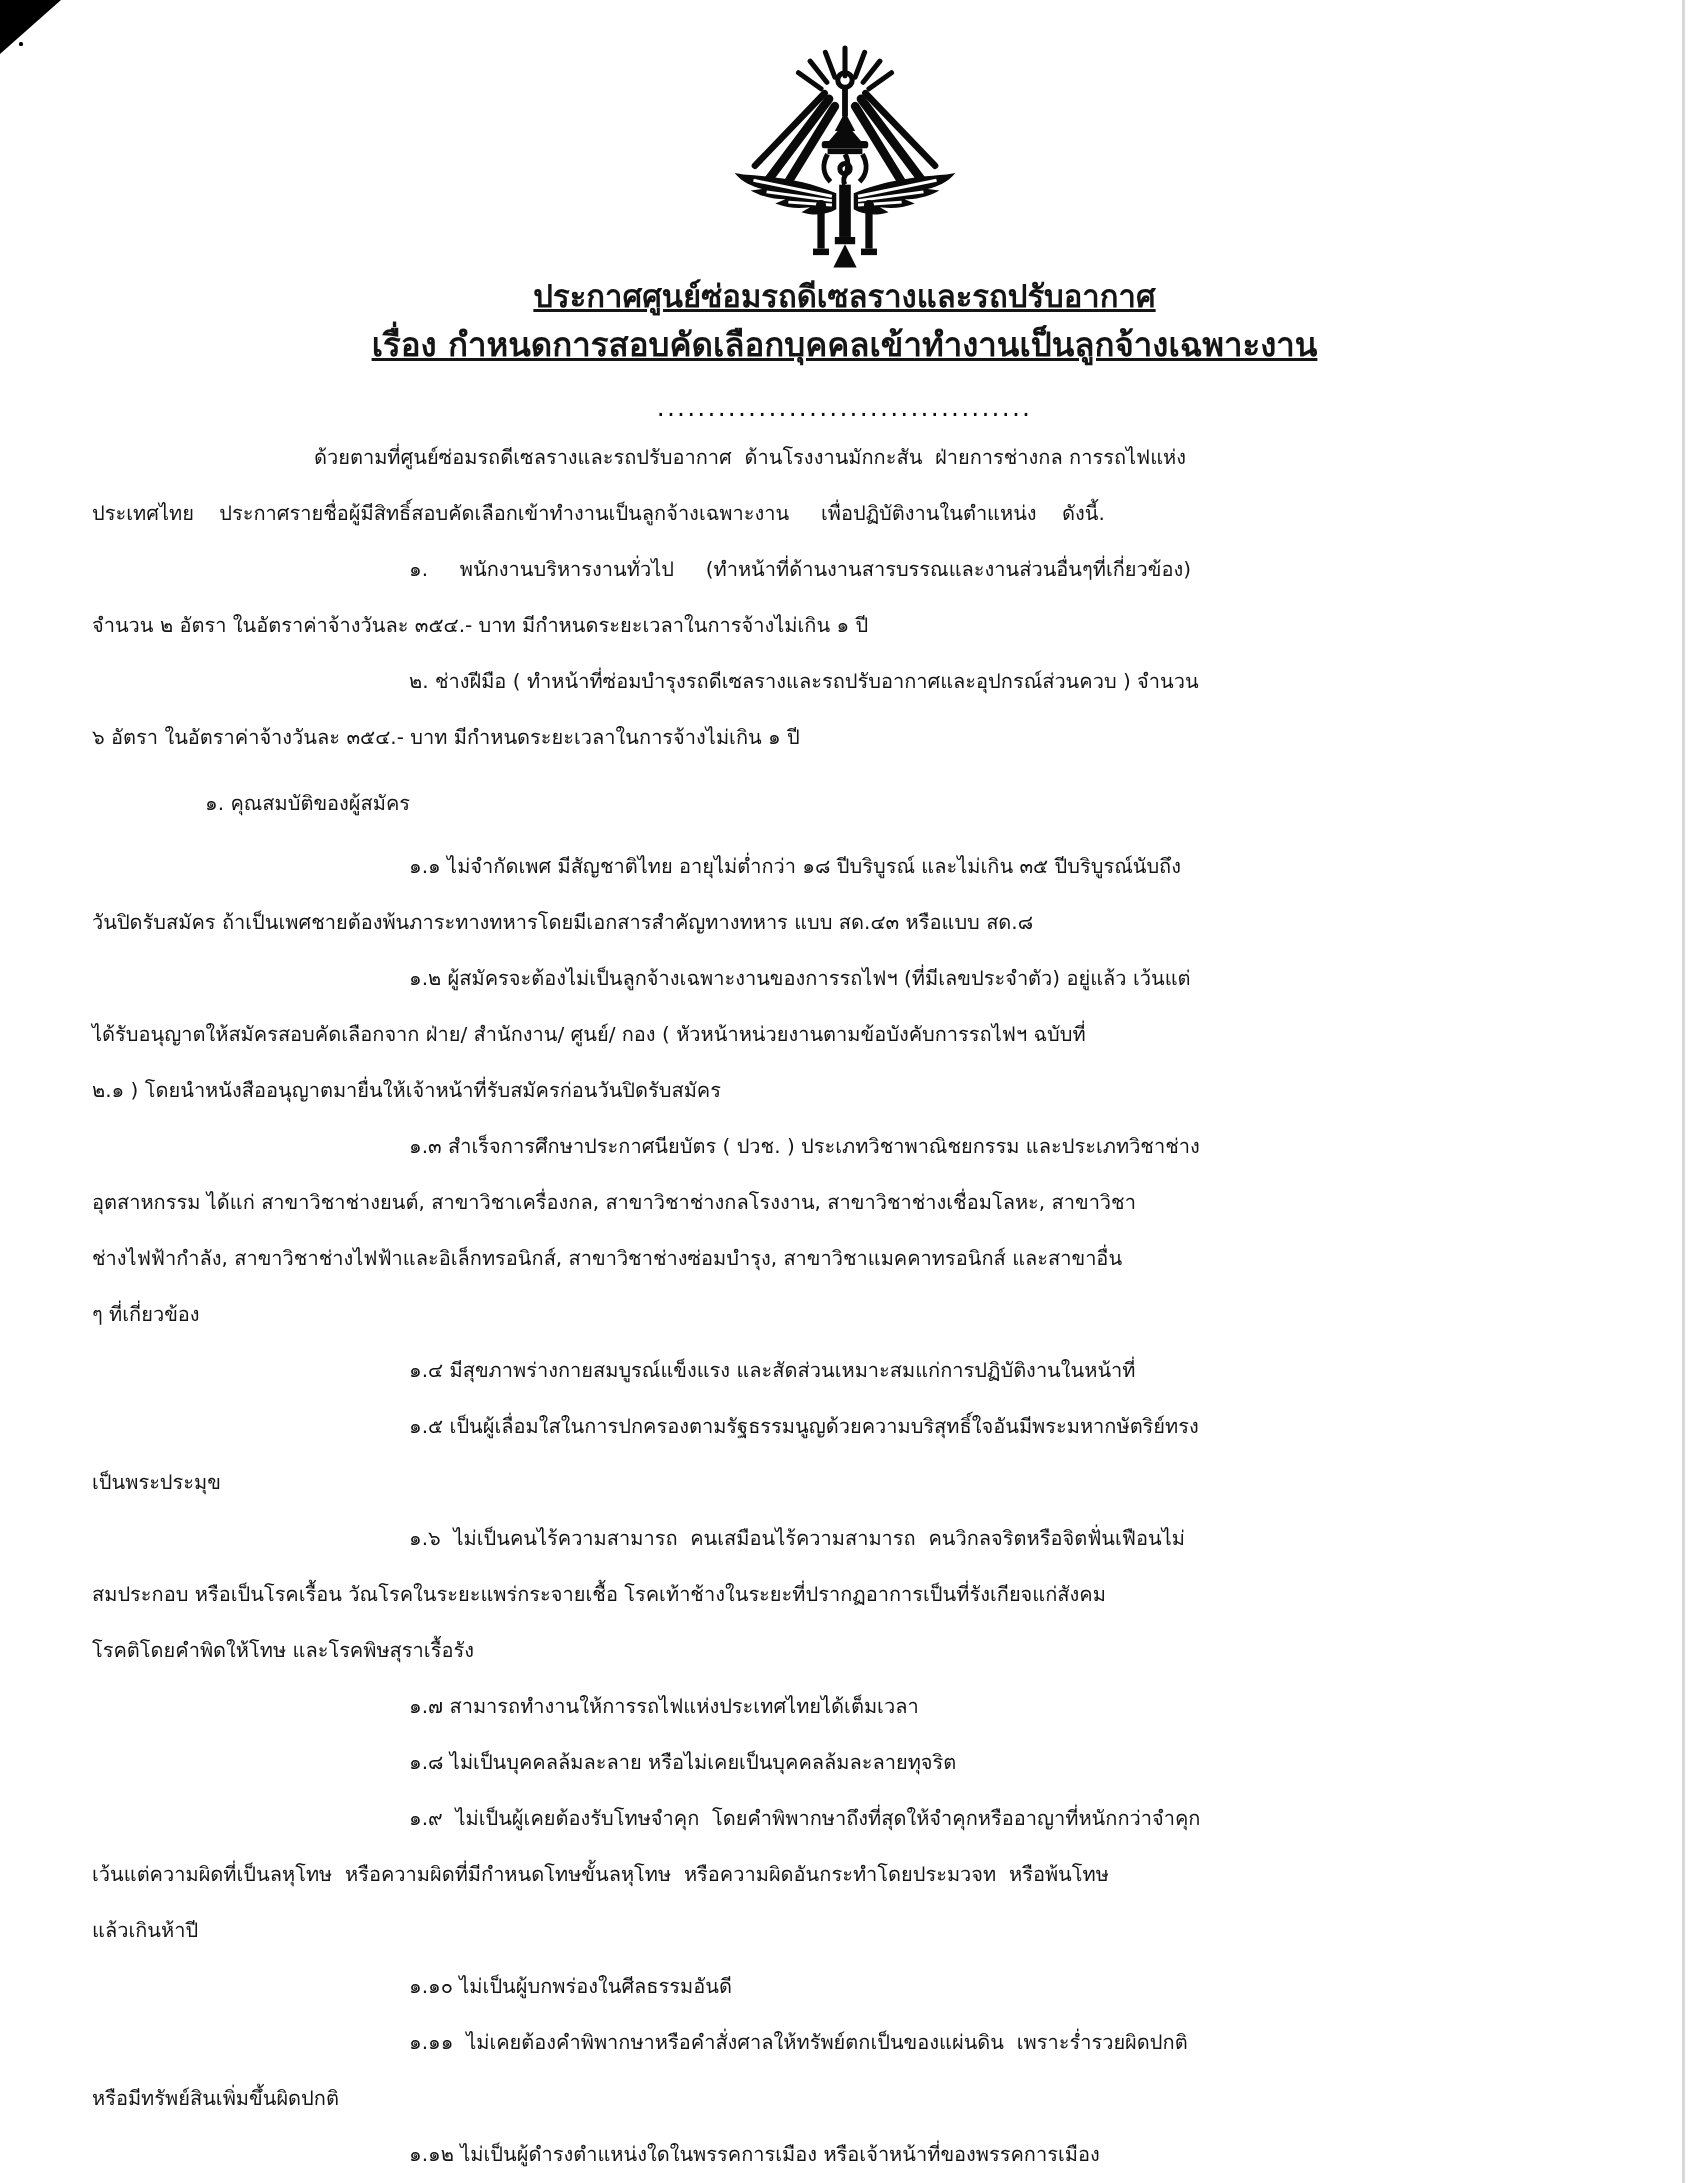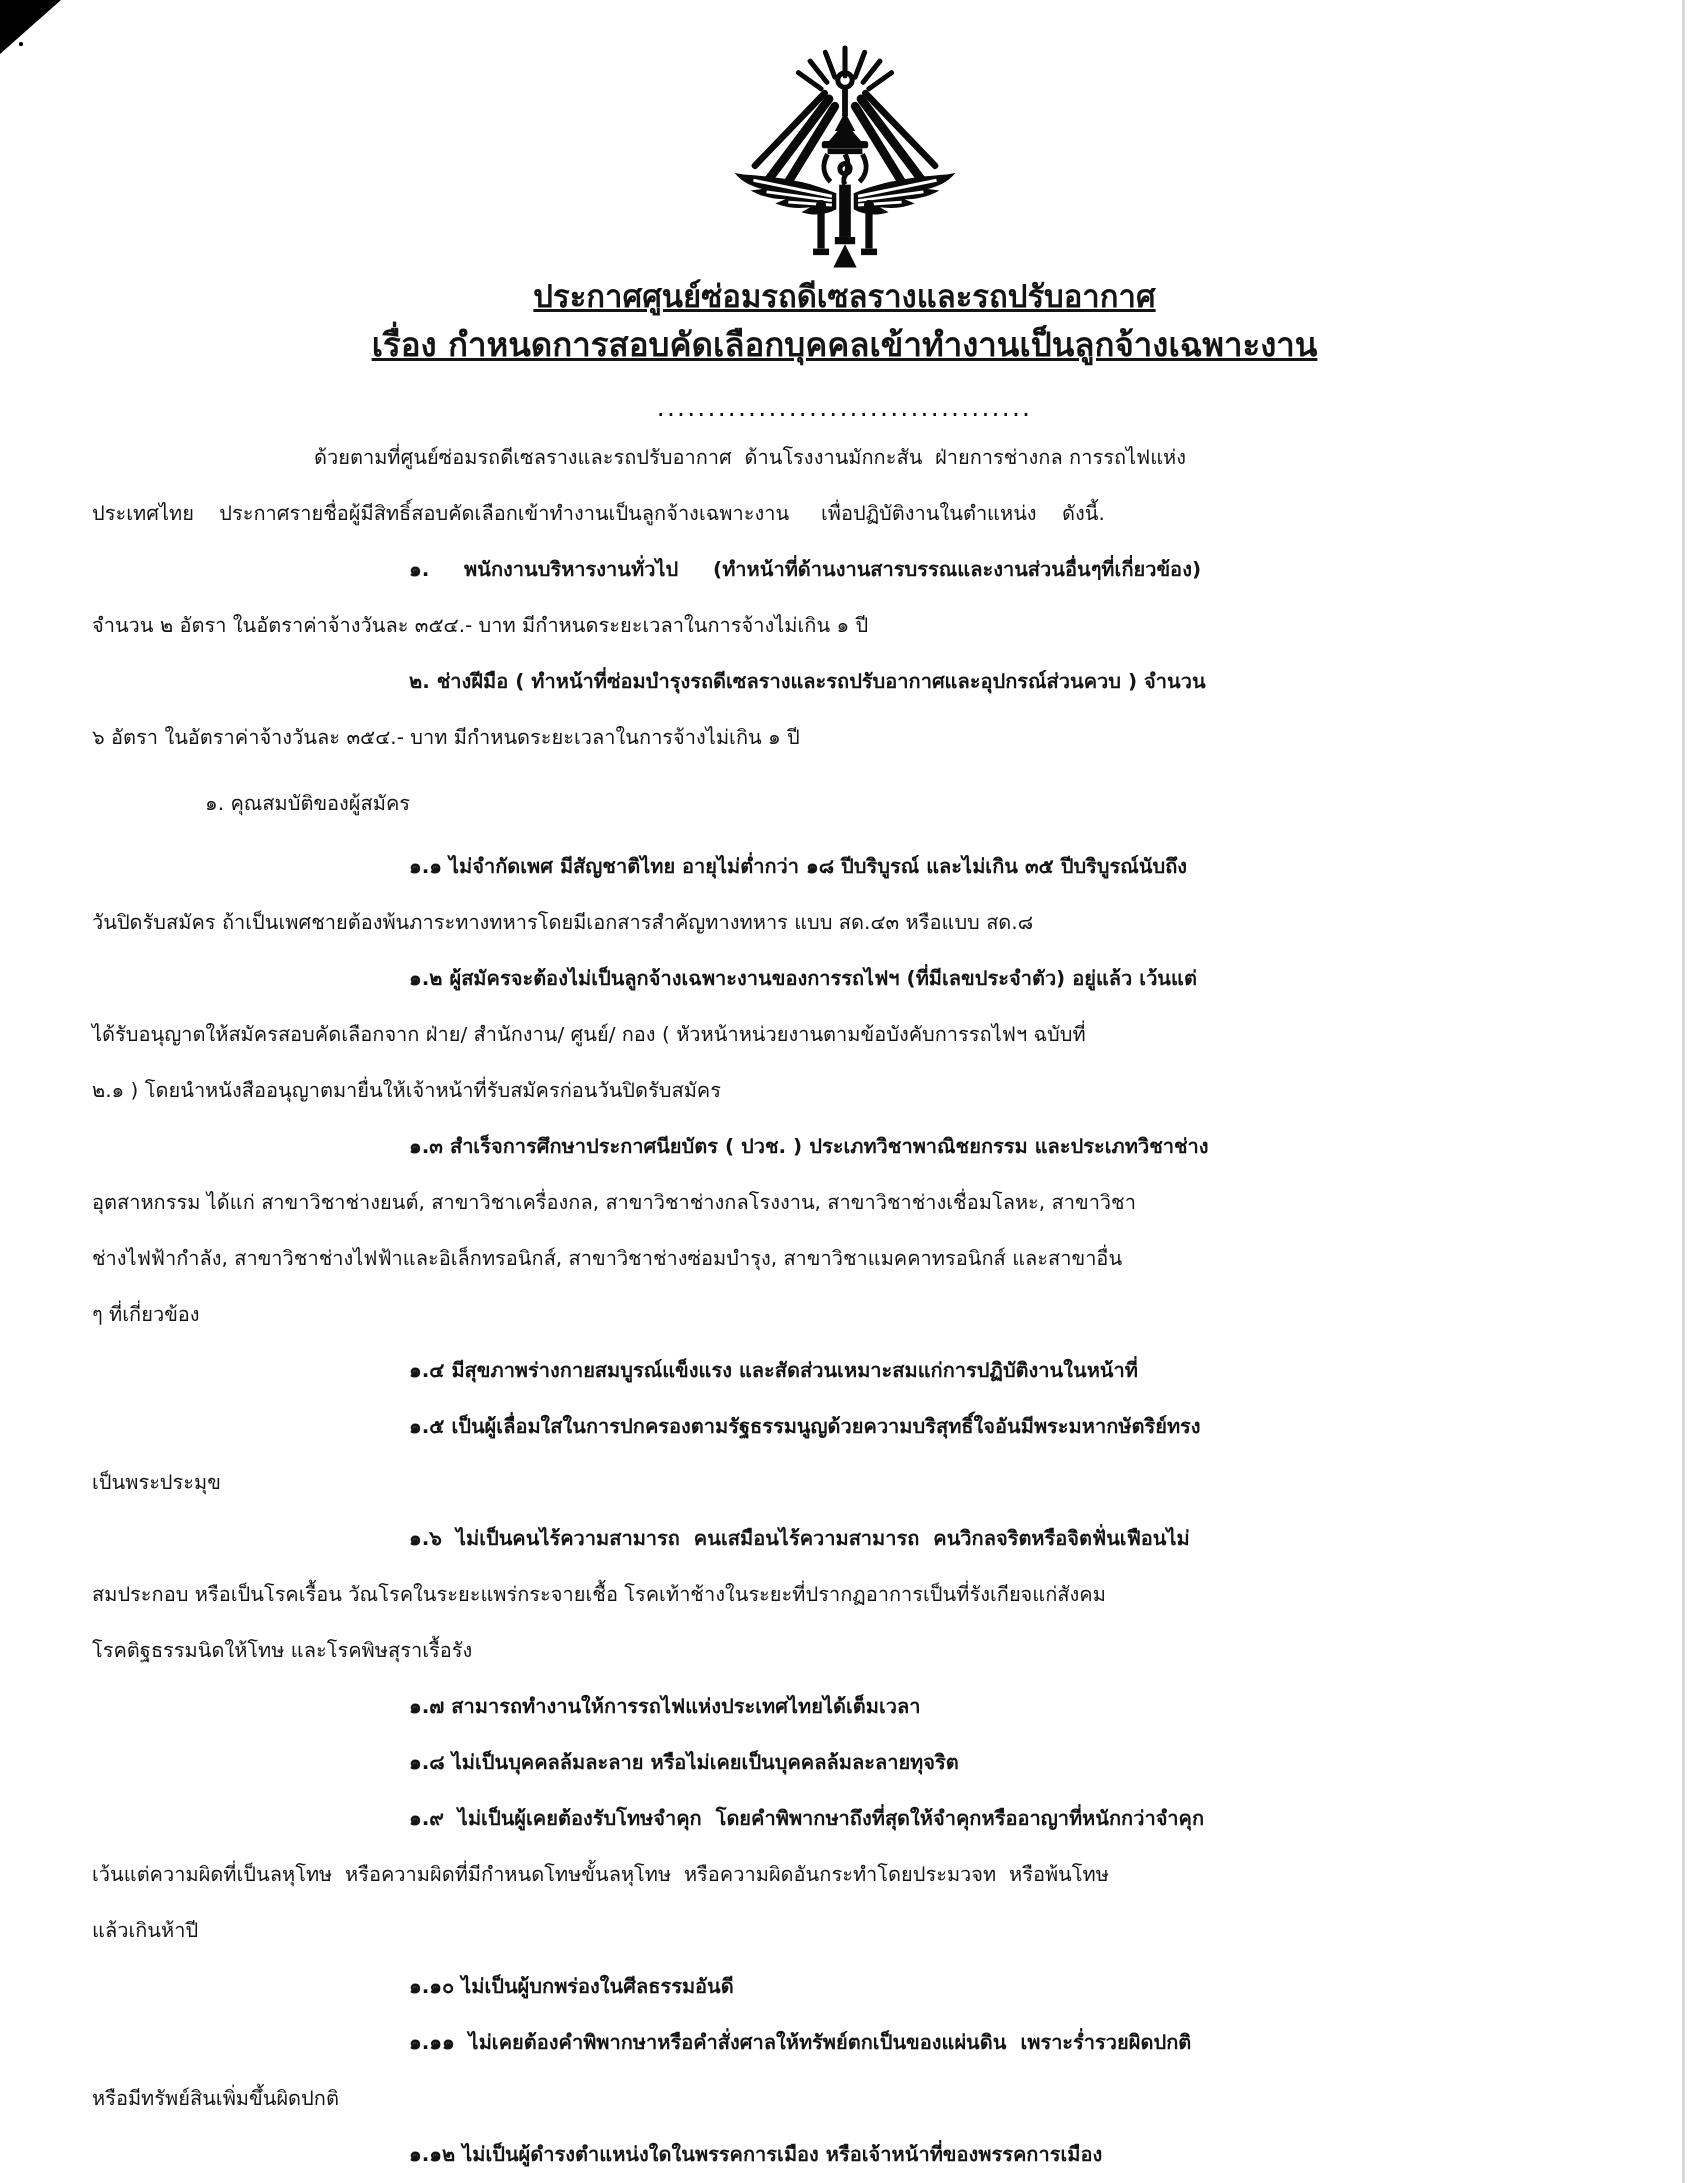--- a/index.html
+++ b/index.html
@@ -41,21 +41,21 @@
     position:absolute;top:429px;left:92px;right:81px;
   }
   .line{
     font-size:20px;
     line-height:56px;
     height:56px;
     white-space:pre;
     overflow:visible;
   }
   .first-indent{padding-left:222px;}
-  .item{padding-left:317px;font-weight:bold;}
+  .item{padding-left:317px;}
   .heading{padding-left:113px;font-weight:normal;margin-top:10.2px;margin-bottom:7.3px;}
 </style>
 </head>
 <body>
 
 <div class="page">
 
   <div class="corner-artifact"></div>
   <div class="corner-speck-a"></div>
   <div class="corner-speck-b"></div>
@@ -164,21 +164,21 @@
     <div class="line">๒.๑ ) โดยนำหนังสืออนุญาตมายื่นให้เจ้าหน้าที่รับสมัครก่อนวันปิดรับสมัคร</div>
     <div class="line item">๑.๓ สำเร็จการศึกษาประกาศนียบัตร ( ปวช. ) ประเภทวิชาพาณิชยกรรม และประเภทวิชาช่าง</div>
     <div class="line">อุตสาหกรรม ได้แก่ สาขาวิชาช่างยนต์, สาขาวิชาเครื่องกล, สาขาวิชาช่างกลโรงงาน, สาขาวิชาช่างเชื่อมโลหะ, สาขาวิชา</div>
     <div class="line">ช่างไฟฟ้ากำลัง, สาขาวิชาช่างไฟฟ้าและอิเล็กทรอนิกส์, สาขาวิชาช่างซ่อมบำรุง, สาขาวิชาแมคคาทรอนิกส์ และสาขาอื่น</div>
     <div class="line">ๆ ที่เกี่ยวข้อง</div>
     <div class="line item">๑.๔ มีสุขภาพร่างกายสมบูรณ์แข็งแรง และสัดส่วนเหมาะสมแก่การปฏิบัติงานในหน้าที่</div>
     <div class="line item">๑.๕ เป็นผู้เลื่อมใสในการปกครองตามรัฐธรรมนูญด้วยความบริสุทธิ์ใจอันมีพระมหากษัตริย์ทรง</div>
     <div class="line">เป็นพระประมุข</div>
     <div class="line item">๑.๖  ไม่เป็นคนไร้ความสามารถ  คนเสมือนไร้ความสามารถ  คนวิกลจริตหรือจิตฟั่นเฟือนไม่</div>
     <div class="line">สมประกอบ หรือเป็นโรคเรื้อน วัณโรคในระยะแพร่กระจายเชื้อ โรคเท้าช้างในระยะที่ปรากฏอาการเป็นที่รังเกียจแก่สังคม</div>
-    <div class="line">โรคติฐธรรมนิดให้โทษ และโรคพิษสุราเรื้อรัง</div>
+    <div class="line">โรคติโดยคำพิดให้โทษ และโรคพิษสุราเรื้อรัง</div>
     <div class="line item">๑.๗ สามารถทำงานให้การรถไฟแห่งประเทศไทยได้เต็มเวลา</div>
     <div class="line item">๑.๘ ไม่เป็นบุคคลล้มละลาย หรือไม่เคยเป็นบุคคลล้มละลายทุจริต</div>
     <div class="line item">๑.๙  ไม่เป็นผู้เคยต้องรับโทษจำคุก  โดยคำพิพากษาถึงที่สุดให้จำคุกหรืออาญาที่หนักกว่าจำคุก</div>
     <div class="line">เว้นแต่ความผิดที่เป็นลหุโทษ  หรือความผิดที่มีกำหนดโทษขั้นลหุโทษ  หรือความผิดอันกระทำโดยประมวจท  หรือพ้นโทษ</div>
     <div class="line">แล้วเกินห้าปี</div>
     <div class="line item">๑.๑๐ ไม่เป็นผู้บกพร่องในศีลธรรมอันดี</div>
     <div class="line item">๑.๑๑  ไม่เคยต้องคำพิพากษาหรือคำสั่งศาลให้ทรัพย์ตกเป็นของแผ่นดิน  เพราะร่ำรวยผิดปกติ</div>
     <div class="line">หรือมีทรัพย์สินเพิ่มขึ้นผิดปกติ</div>
     <div class="line item">๑.๑๒ ไม่เป็นผู้ดำรงตำแหน่งใดในพรรคการเมือง หรือเจ้าหน้าที่ของพรรคการเมือง</div>
   </div>

